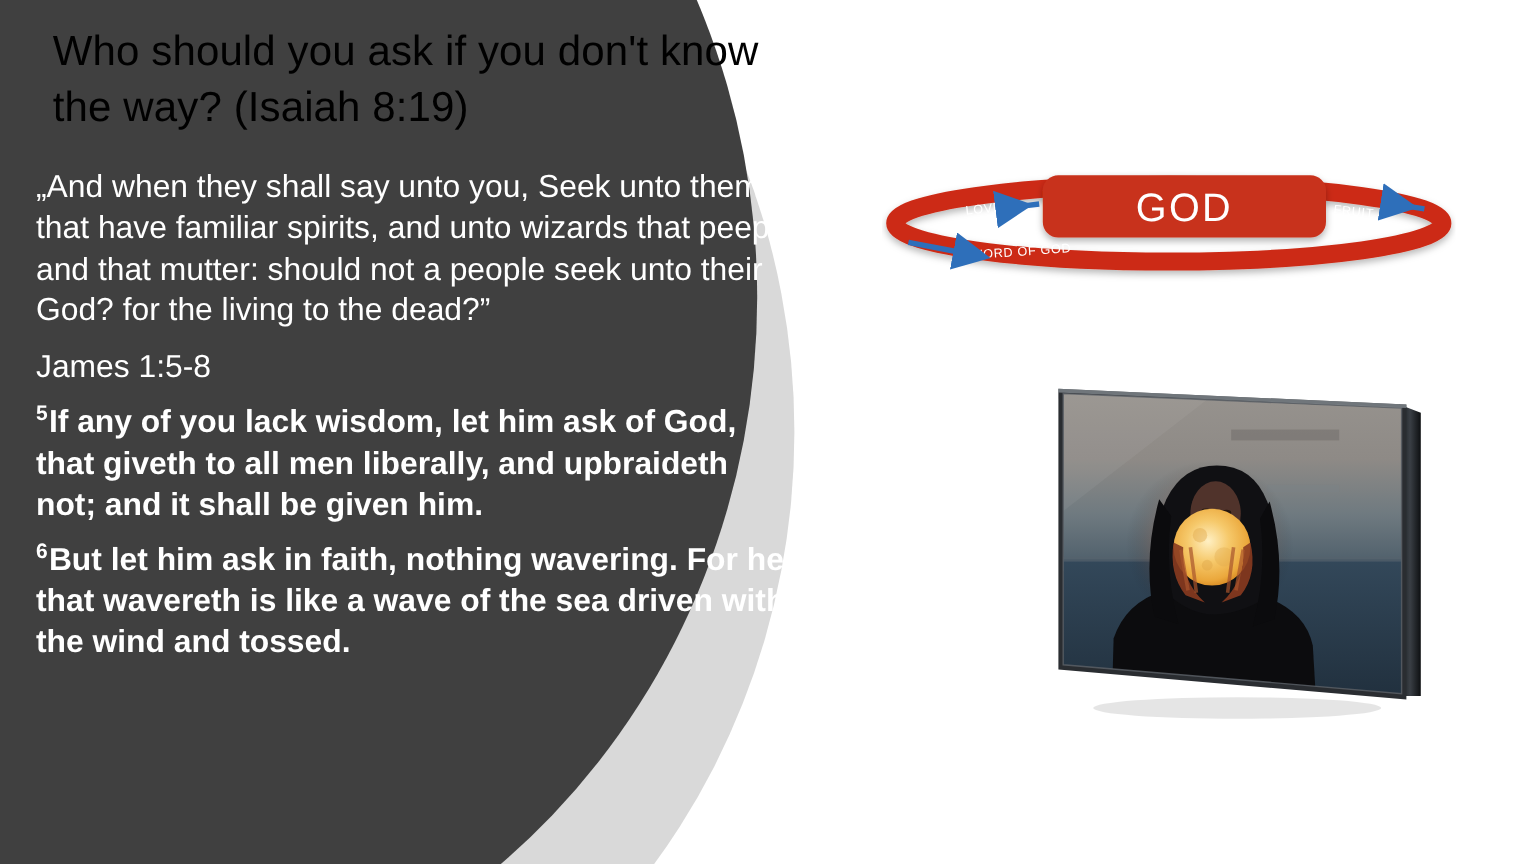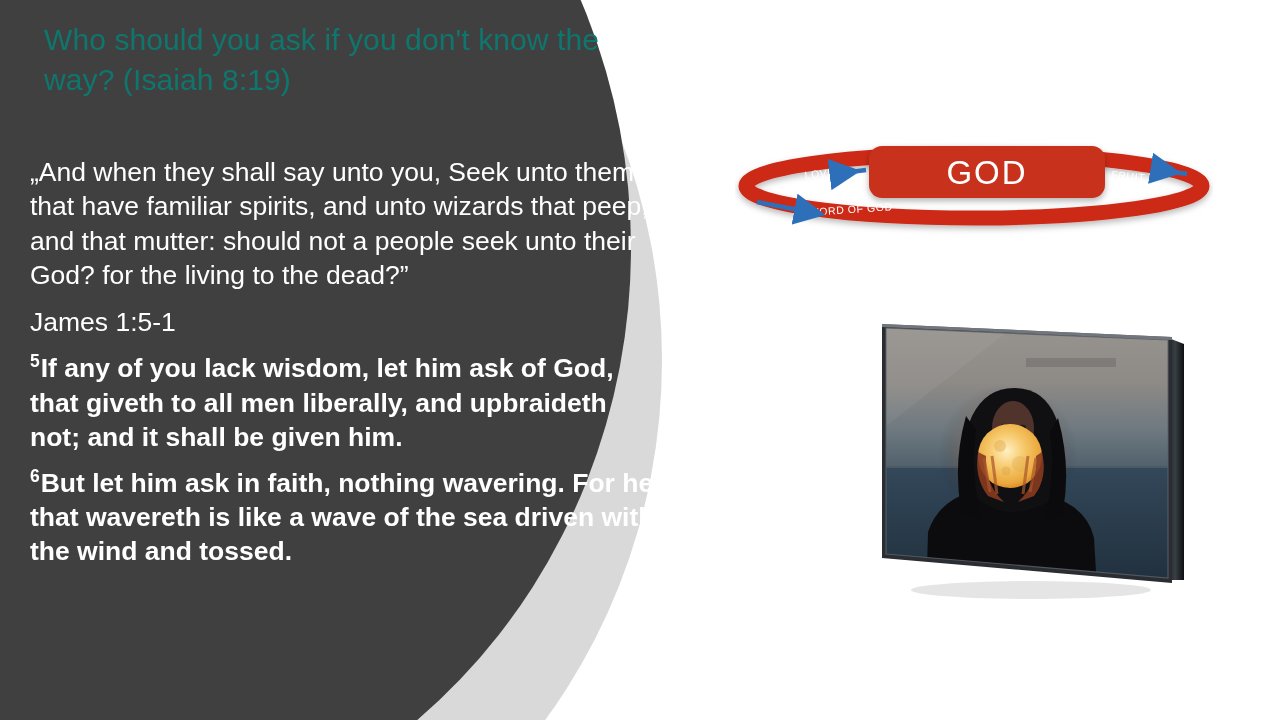--- a/index.html
+++ b/index.html
@@ -46,32 +46,31 @@
     top: 0;
     width: 672px;
     height: 720px;
     color: #ffffff;
   }
   .slide-title {
     position: absolute;
     left: 44px;
     top: 20px;
     width: 600px;
-    font-size: 30px;
+    font-size: 35px;
     line-height: 1.33;
     font-weight: 400;
-    color: #0f766e;
+    color: #000000;
     letter-spacing: 0.1px;
   }
   .body-block {
     position: absolute;
     left: 30px;
     top: 138px;
     width: 630px;
-    margin-top: 17px;
   }
   .para {
     font-size: 26.5px;
     line-height: 1.30;
     color: #ffffff;
     margin: 0 0 12px 0;
     font-weight: 400;
   }
   .para.tight { margin-bottom: 11px; font-weight: bold; }
   .para sup {
@@ -111,21 +110,21 @@
   <div class="dark-shape"></div>
 
   <div class="text-col">
 
     <div class="slide-title">Who should you ask if you don't know the way? (Isaiah 8:19)</div>
 
     <div class="body-block">
 
       <p class="para">„And when they shall say unto you, Seek unto them that have familiar spirits, and unto wizards that peep, and that mutter: should not a people seek unto their God? for the living to the dead?”</p>
 
-      <p class="para">James 1:5-1</p>
+      <p class="para">James 1:5-8</p>
 
       <p class="para tight">
         <sup>5</sup><span>If any of you lack wisdom, let him ask of God, that giveth to all men liberally, and upbraideth not; and it shall be given him.</span>
       </p>
 
       <p class="para tight">
         <sup>6</sup><span>But let him ask in faith, nothing wavering. For he that wavereth is like a wave of the sea driven with the wind and tossed.</span>
       </p>
 
     </div>

